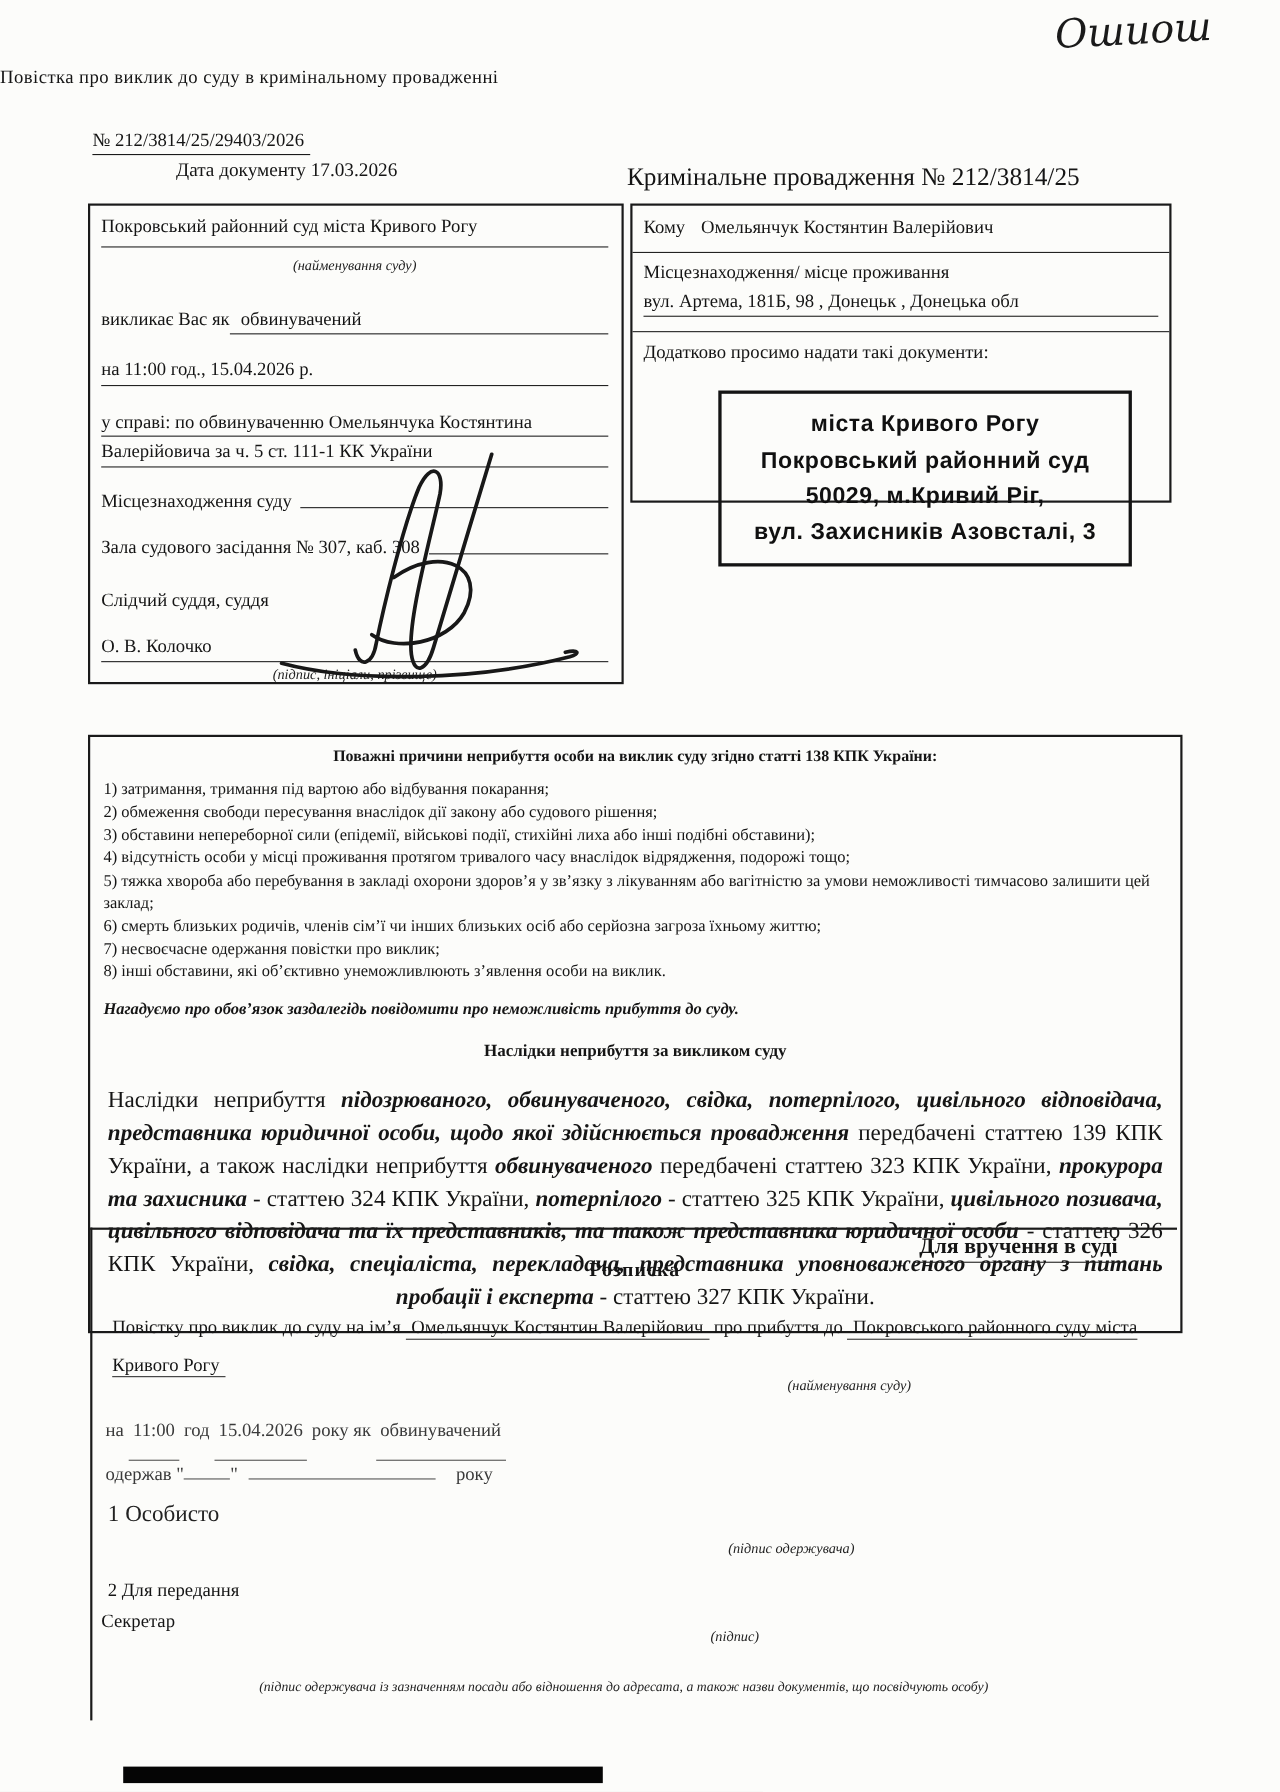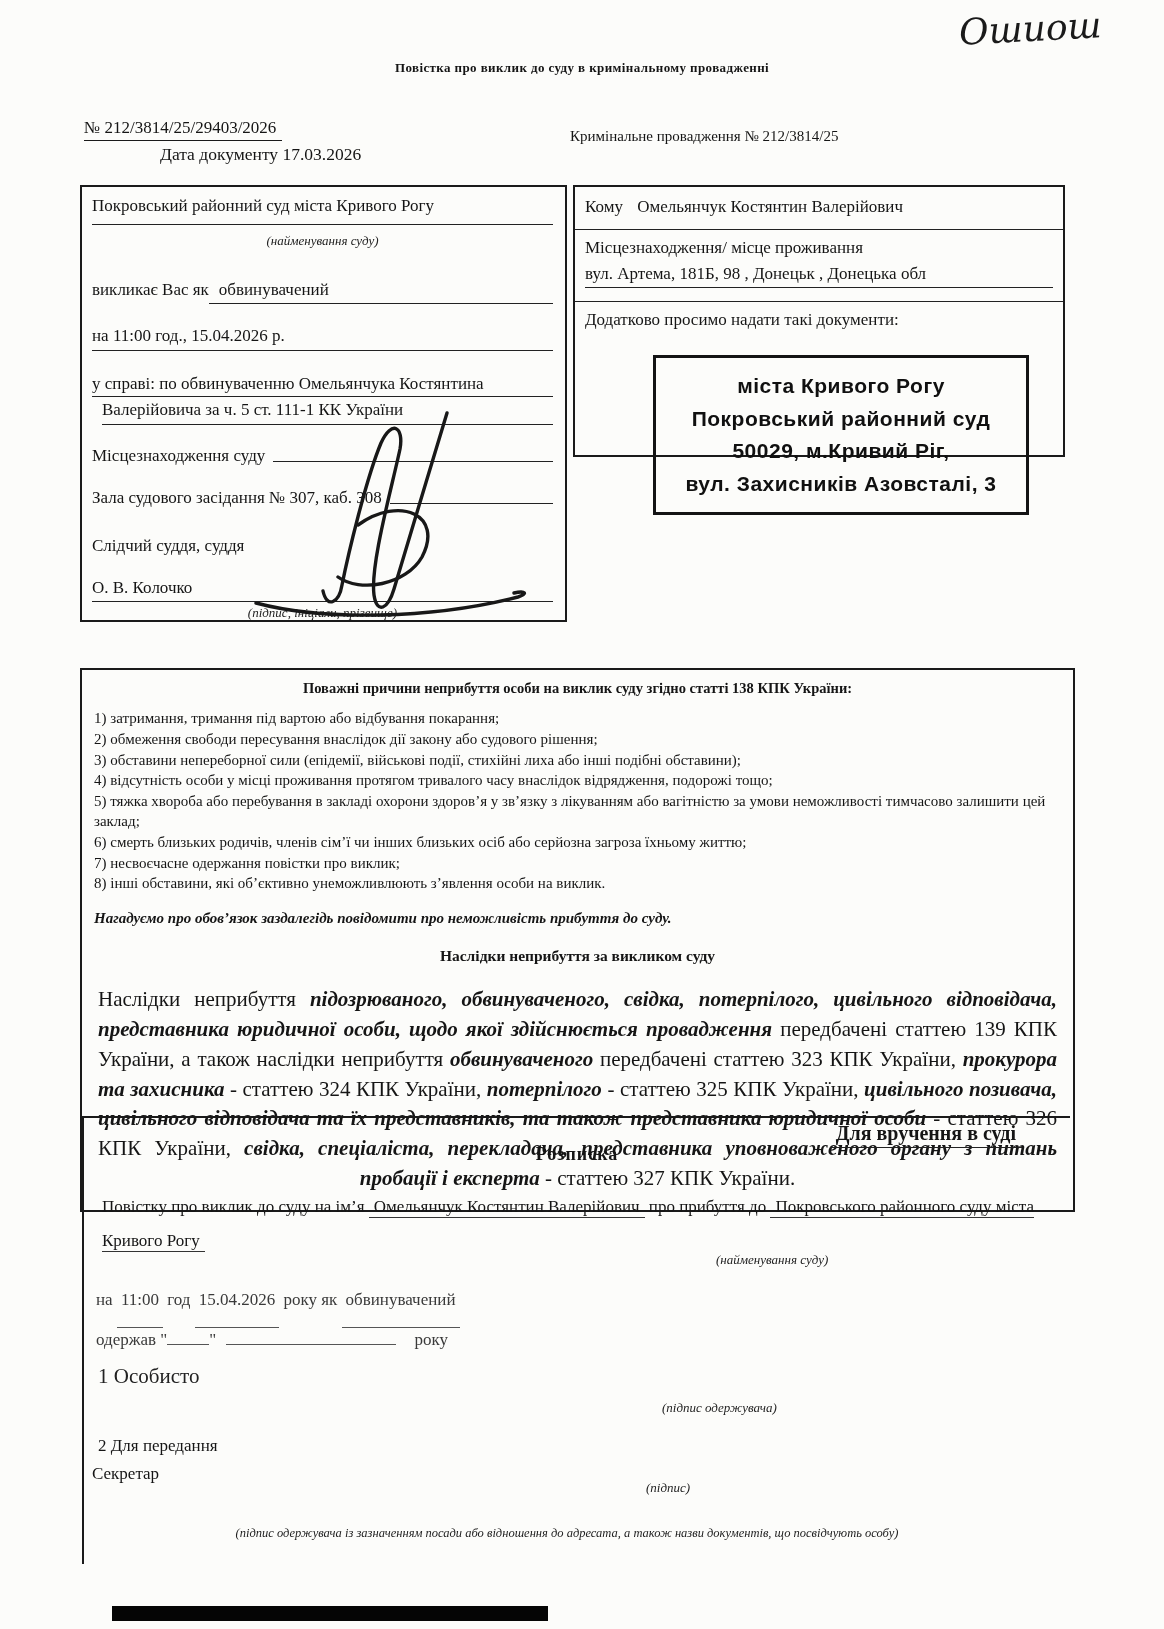--- a/index.html
+++ b/index.html
@@ -14,41 +14,41 @@
     overflow: hidden;
   }
   .handwrite {
     position: absolute; top: 8px; right: 62px;
     font-family: "DejaVu Serif", serif;
     font-style: italic; font-size: 36px; color:#1a1a1a;
     transform: rotate(-3deg);
   }
   .title {
     position: absolute; top: 60px; left: 0; right: 0;
-    text-align: center; font-weight: bold; font-size: 13px; letter-spacing: .4px;
+    font-weight: normal; font-size: 17px; letter-spacing: .4px;
   }
   .doc-number {
     position: absolute; top: 118px; left: 84px;
     font-size: 17px; border-bottom: 1.5px solid #1a1a1a; padding: 0 6px 2px 0;
   }
   .doc-date { position: absolute; top: 144px; left: 160px; font-size: 17.5px; }
-  .case-number { position: absolute; top: 128px; left: 570px; font-size: 15px; }
+  .case-number { position: absolute; top: 148px; left: 570px; font-size: 23px; }
 
   .main-cols { position: absolute; top: 185px; left: 80px; width: 985px; display: flex; gap: 6px; align-items: flex-start; }
   .cell { position: relative; border: 2px solid #1a1a1a; }
   .cell-left { width: 487px; height: 437px; }
   .cell-right { flex: 1; height: 272px; }
 
   .lc { position: absolute; left: 10px; right: 12px; font-size: 17px; line-height: 1.25; }
   .lc1 { top: 8px;  border-bottom: 1.5px solid #222; padding-bottom: 8px; }
   .lc2 { top: 46px; text-align: center; font-style: italic; font-size: 13px; color:#222; }
   .lc3 { top: 92px; display: flex; }
   .lc4 { top: 138px; border-bottom: 1.5px solid #222; padding-bottom: 4px; }
   .lc5 { top: 186px; border-bottom: 1.5px solid #222; padding-bottom: 2px; }
-  .lc6 { top: 212px; border-bottom: 1.5px solid #222; padding-bottom: 4px; margin-left: 10px; }
+  .lc6 { top: 212px; border-bottom: 1.5px solid #222; padding-bottom: 4px; }
   .lc7 { top: 258px; display: flex; align-items: center; }
   .lc8 { top: 300px; display: flex; }
   .lc9 { top: 348px; }
   .lc10 { top: 390px; }
   .lc11 { top: 414px; border-top: 1.5px solid #222; text-align: center; font-style: italic; font-size: 13px; padding-top: 3px; color:#222; }
   .fillu { flex: 1; border-bottom: 1.5px solid #222; padding: 0 0 3px 10px; }
   .tail { flex: 1; border-bottom: 1.5px solid #222; margin: 0 0 4px 8px; align-self: flex-end; height: 1em; }
 
   .rc { position: absolute; left: 10px; right: 10px; font-size: 17px; line-height: 1.25; }
   .rc1 { top: 9px; }

